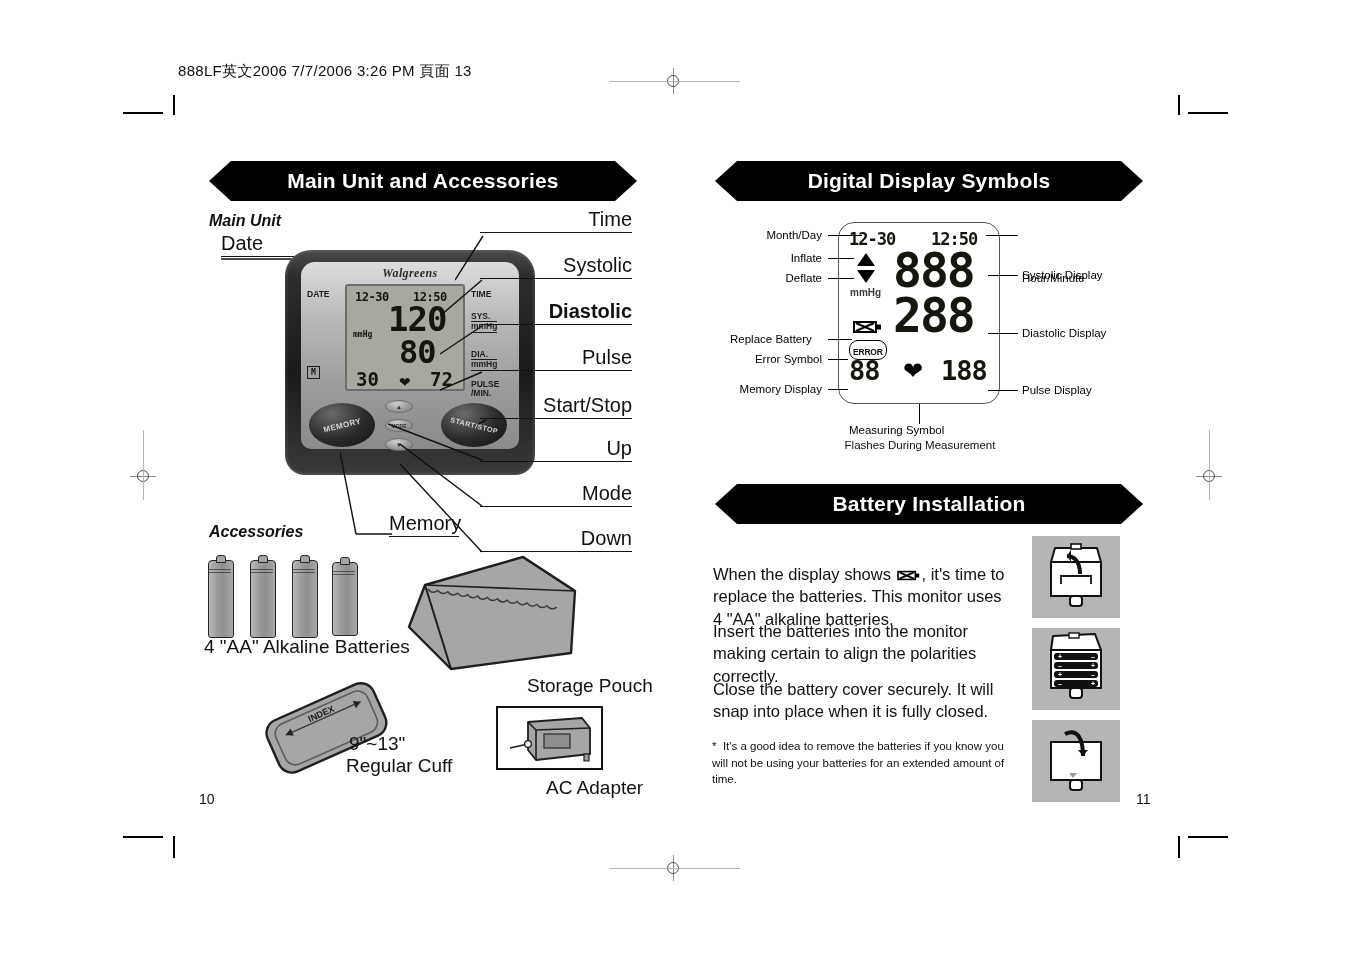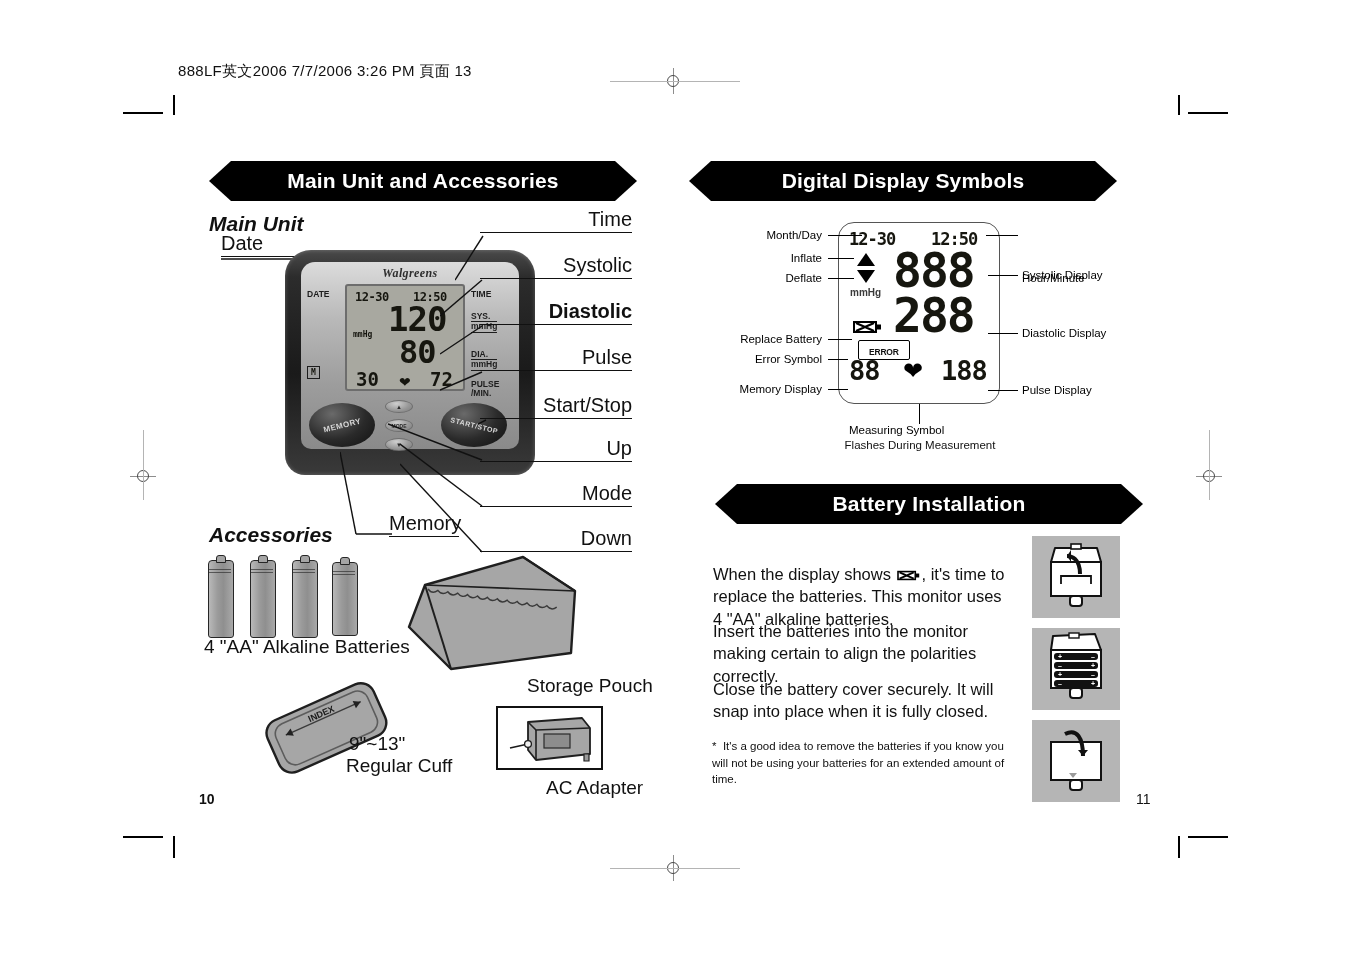--- a/index.html
+++ b/index.html
@@ -42,21 +42,21 @@
   }
   .banner span {
     font-size:21px; font-weight:bold; letter-spacing:.2px;
     font-family:"Liberation Sans", sans-serif;
   }
 
   
   .callout { position:absolute; font-size:20px; color:#111; white-space:nowrap; }
   .callout.u { border-bottom:1.4px solid #111; padding-bottom:1px; }
 
-  .hd-italic { position:absolute; font-size:21px; font-weight:bold; font-style:italic; }
+  .hd-italic { position:absolute; font-size:16px; font-weight:bold; font-style:italic; }
 
   
   #device {
     position:absolute; left:285px; top:250px; width:250px; height:225px;
     border-radius:26px 26px 20px 20px;
     background:linear-gradient(180deg,#4a4a4a 0%,#2c2c2c 12%,#1a1a1a 55%,#3a3a3a 100%);
     box-shadow:inset 0 0 4px rgba(255,255,255,.25);
   }
   #device .bezel {
     position:absolute; left:16px; top:12px; right:16px; bottom:26px;
@@ -162,21 +162,21 @@
 <div class="crop" style="left:173px; top:95px; width:1.6px; height:20px;"></div>
 <div class="crop" style="left:1188px; top:112px; width:40px; height:1.6px;"></div>
 <div class="crop" style="left:1178px; top:95px; width:1.6px; height:20px;"></div>
 <div class="crop" style="left:123px; top:836px; width:40px; height:1.6px;"></div>
 <div class="crop" style="left:173px; top:836px; width:1.6px; height:22px;"></div>
 <div class="crop" style="left:1188px; top:836px; width:40px; height:1.6px;"></div>
 <div class="crop" style="left:1178px; top:836px; width:1.6px; height:22px;"></div>
 
 <div class="header-text">888LF英文2006  7/7/2006  3:26 PM  頁面 13</div>
 
-<div class="page-num" style="left:199px; top:791px;font-weight:bold;">10</div>
+<div class="page-num" style="left:199px; top:791px;">10</div>
 <div class="page-num" style="left:1136px; top:791px;">11</div>
 
 <div class="banner" style="left:209px; top:161px; width:428px;">
   <span>Main Unit and Accessories</span>
 </div>
 
 <div class="hd-italic" style="left:209px; top:212px;">Main Unit</div>
 
 <div class="callout u" style="left:221px; top:232px; width:110px;">Date</div>
 <svg style="position:absolute; left:209px; top:255px;" width="160" height="55" viewBox="0 0 160 55">
@@ -340,60 +340,60 @@
     <path d="M30 14 L38 22 L92 20" fill="none" stroke="#1f1f1f" stroke-width="1.6"></path>
     <path d="M38 22 L38 52" fill="none" stroke="#1f1f1f" stroke-width="1.6"></path>
     <rect x="46" y="26" width="26" height="14" fill="#8d8d8d" stroke="#2a2a2a" stroke-width="1.2"></rect>
     <path d="M30 36 L12 40" fill="none" stroke="#1a1a1a" stroke-width="1.6"></path>
     <circle cx="30" cy="36" r="3.4" fill="#eee" stroke="#1a1a1a" stroke-width="1.3"></circle>
     <path d="M86 46 l5 0 l0 7 l-5 0 z" fill="#9a9a9a" stroke="#1f1f1f" stroke-width="1.2"></path>
   </svg>
 </div>
 <div class="callout" style="left:546px; top:777px; font-size:19px;">AC Adapter</div>
 
-<div class="banner" style="left:689px; top:161px; width:428px;">
+<div class="banner" style="left:715px; top:161px; width:428px;">
   <span>Digital Display Symbols</span>
 </div>
 
 <div id="lcdbig">
   <div class="segfont" style="position:absolute; left:10px; top:6px; font-size:17px; letter-spacing:-1px;">12-30</div>
   <div class="segfont" style="position:absolute; left:92px; top:6px; font-size:17px; letter-spacing:-1px;">12:50</div>
 
   <div style="position:absolute; left:18px; top:30px; width:0; height:0; border-left:9px solid transparent; border-right:9px solid transparent; border-bottom:13px solid #000;"></div>
   <div style="position:absolute; left:18px; top:47px; width:0; height:0; border-left:9px solid transparent; border-right:9px solid transparent; border-top:13px solid #000;"></div>
   <div style="position:absolute; left:11px; top:64px; font-size:10px; font-weight:bold; color:#3a3a3a;">mmHg</div>
 
   <svg style="position:absolute; left:14px; top:97px;" width="30" height="14" viewBox="0 0 30 14">
     <rect x="1" y="2" width="22" height="10" fill="none" stroke="#000" stroke-width="2"></rect>
     <rect x="23" y="4.5" width="5" height="5" fill="#000"></rect>
     <path d="M3 3 L21 11 M21 3 L3 11" stroke="#000" stroke-width="2.2"></path>
   </svg>
 
-  <div style="position:absolute; left:19px; top:117px; border:1.4px solid #000; border-radius:2px; padding:0px 10px;">
+  <div style="position:absolute; left:10px; top:117px; border:1.4px solid #000; border-radius:9px; padding:0px 3px;">
     <span style="font-size:8.5px; font-weight:bold; letter-spacing:-.2px;">ERROR</span>
   </div>
 
   <div class="segfont" style="position:absolute; left:54px; top:23px; font-size:48px; line-height:48px; letter-spacing:-2px;">888</div>
   <div class="segfont" style="position:absolute; left:54px; top:68px; font-size:48px; line-height:48px; letter-spacing:-2px;">288</div>
 
   <div class="segfont" style="position:absolute; left:10px; top:134px; font-size:27px; line-height:27px; letter-spacing:-1px;">88</div>
   <div style="position:absolute; left:64px; top:136px; font-size:24px; line-height:24px; color:#000;">❤</div>
   <div class="segfont" style="position:absolute; left:102px; top:134px; font-size:27px; line-height:27px; letter-spacing:-1px;">188</div>
 </div>
 
 <div class="biglbl" style="left:760px; top:229px; width:62px; text-align:right;">Month/Day</div>
 <div class="thin" style="left:828px; top:235px; width:34px;"></div>
 
 <div class="biglbl" style="left:760px; top:252px; width:62px; text-align:right;">Inflate</div>
 <div class="thin" style="left:828px; top:258px; width:26px;"></div>
 
 <div class="biglbl" style="left:760px; top:272px; width:62px; text-align:right;">Deflate</div>
 <div class="thin" style="left:828px; top:278px; width:26px;"></div>
 
-<div class="biglbl" style="left:730px; top:333px; width:92px; text-align:right;">Replace Battery</div>
+<div class="biglbl" style="left:730px; top:333px; width:92px; ">Replace Battery</div>
 <div class="thin" style="left:828px; top:339px; width:24px;"></div>
 
 <div class="biglbl" style="left:735px; top:353px; width:87px; text-align:right;">Error Symbol</div>
 <div class="thin" style="left:828px; top:359px; width:20px;"></div>
 
 <div class="biglbl" style="left:730px; top:383px; width:92px; text-align:right;">Memory Display</div>
 <div class="thin" style="left:828px; top:389px; width:20px;"></div>
 
 <div class="biglbl" style="left:1022px; top:229px;margin-top:43px;">Hour/Minute</div>
 <div class="thin" style="left:986px; top:235px; width:32px;"></div>

